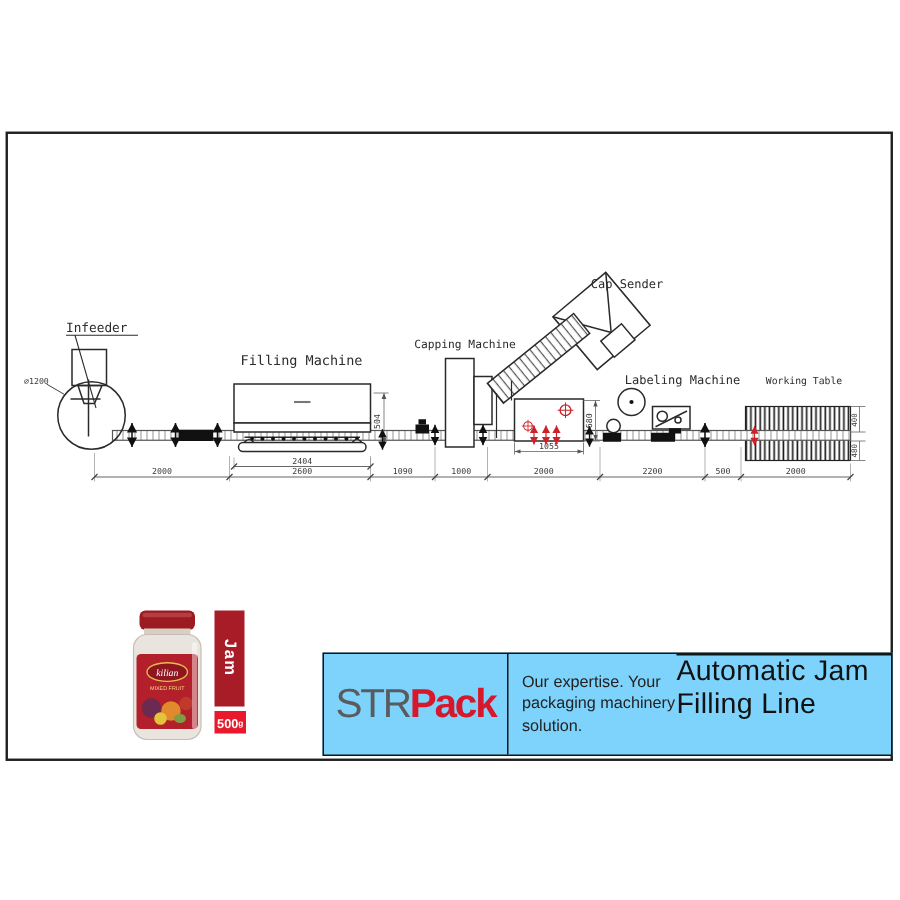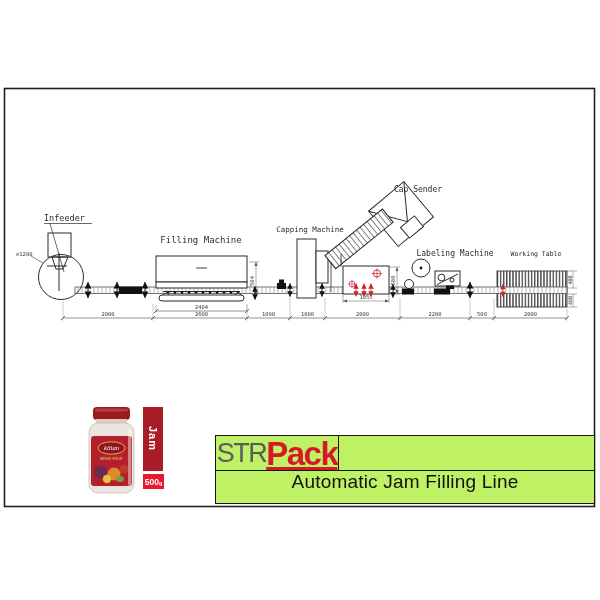--- a/index.html
+++ b/index.html
@@ -11,25 +11,25 @@
   
   #jam-strip{position:absolute;left:143px;top:407px;width:20px;height:64px;background:#a81c28;
              display:flex;align-items:center;justify-content:center;}
   #jam-strip span{writing-mode:vertical-rl;color:#fff;font-weight:bold;font-size:11px;letter-spacing:1px;}
   #weight-box{position:absolute;left:143px;top:474px;width:21px;height:15px;background:#e8192c;
               color:#fff;display:flex;align-items:center;justify-content:center;}
   #weight-box .w{font-size:8.5px;font-weight:bold;}
   #weight-box .wu{font-size:5.5px;font-weight:bold;margin-top:3px;}
   
   #footer-table{position:absolute;left:215px;top:435px;width:380px;height:69px;
-                border:1.6px solid #151515;box-sizing:border-box;display:flex;flex-direction:column;background:#bef264;}
+                border:1.6px solid #151515;box-sizing:border-box;display:flex;flex-direction:row;background:#7dd3fc;}
   #footer-top{display:flex;flex:1 1 auto;min-height:0;}
   #logo-cell{width:122px;border-right:1.6px solid #151515;display:flex;align-items:center;justify-content:center;}
   .logo-str{color:#5a5b5e;font-size:27px;font-weight:500;letter-spacing:-1.5px;line-height:1;}
-  .logo-pack{color:#d7182a;font-size:33px;font-weight:700;letter-spacing:-1.5px;line-height:1;text-decoration:underline;}
+  .logo-pack{color:#d7182a;font-size:27px;font-weight:700;letter-spacing:-1.5px;line-height:1;}
   #company-cell{flex:1;display:flex;flex-direction:column;justify-content:center;padding-left:9px;}
   #company-name{font-size:11.5px;color:#222;line-height:1.35;}
   #company-tagline{font-size:10.8px;color:#222;line-height:1.35;}
   #title-row{height:32px;border-top:1.6px solid #151515;display:flex;align-items:flex-start;justify-content:center;}
   #title-row span{font-size:19px;color:#111;letter-spacing:0.2px;}
 </style>
 </head>
 <body>
 
 <div id="canvas">
@@ -271,20 +271,21 @@
   <span class="wu">g</span>
 </div>
 
 <div id="footer-table">
   <div id="footer-top">
     <div id="logo-cell">
       <span class="logo-str">STR</span>
           <span class="logo-pack">Pack</span>
     </div>
     <div id="company-cell">
+      <div id="company-tagline">Our expertise. Your packaging machinery solution.</div>
     </div>
   </div>
   <div id="title-row">
     <span>Automatic Jam Filling Line</span>
   </div>
 </div>
 
 </div>
 
 </body></html>

